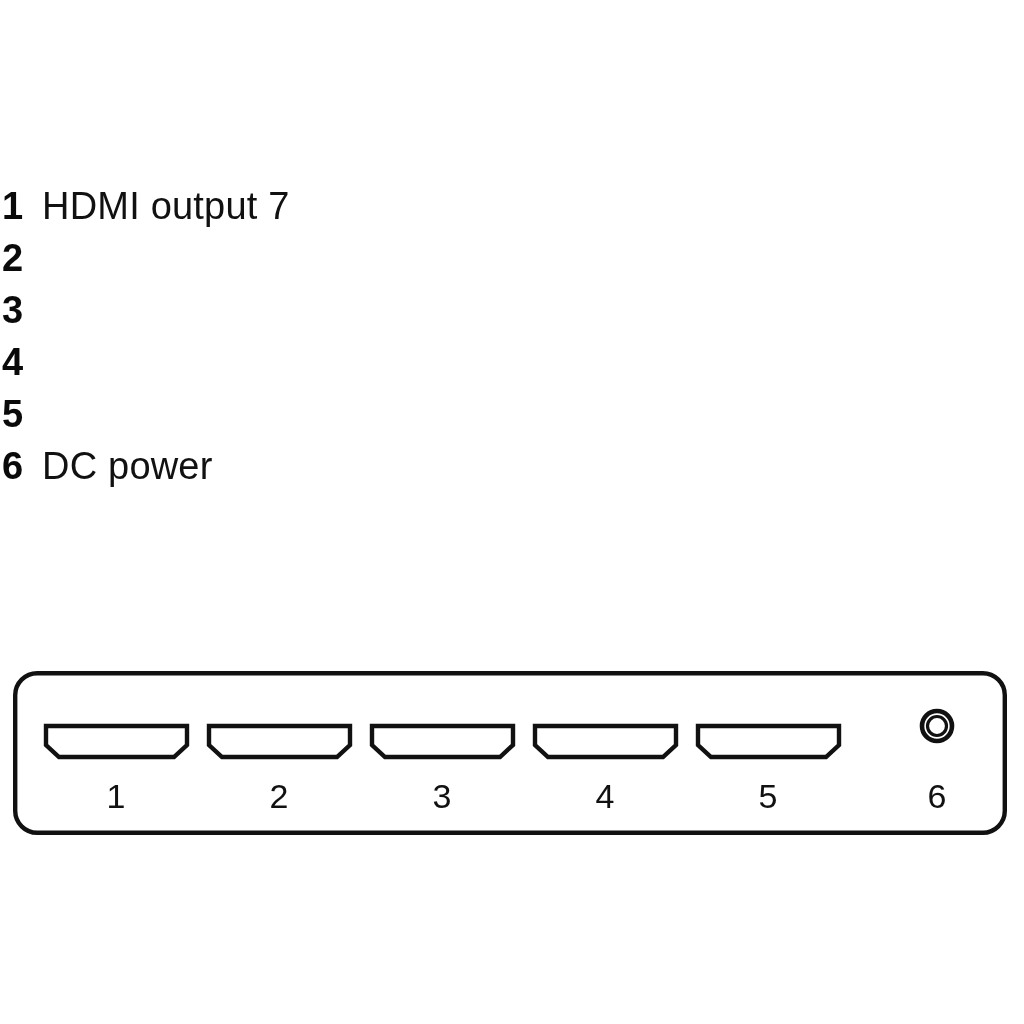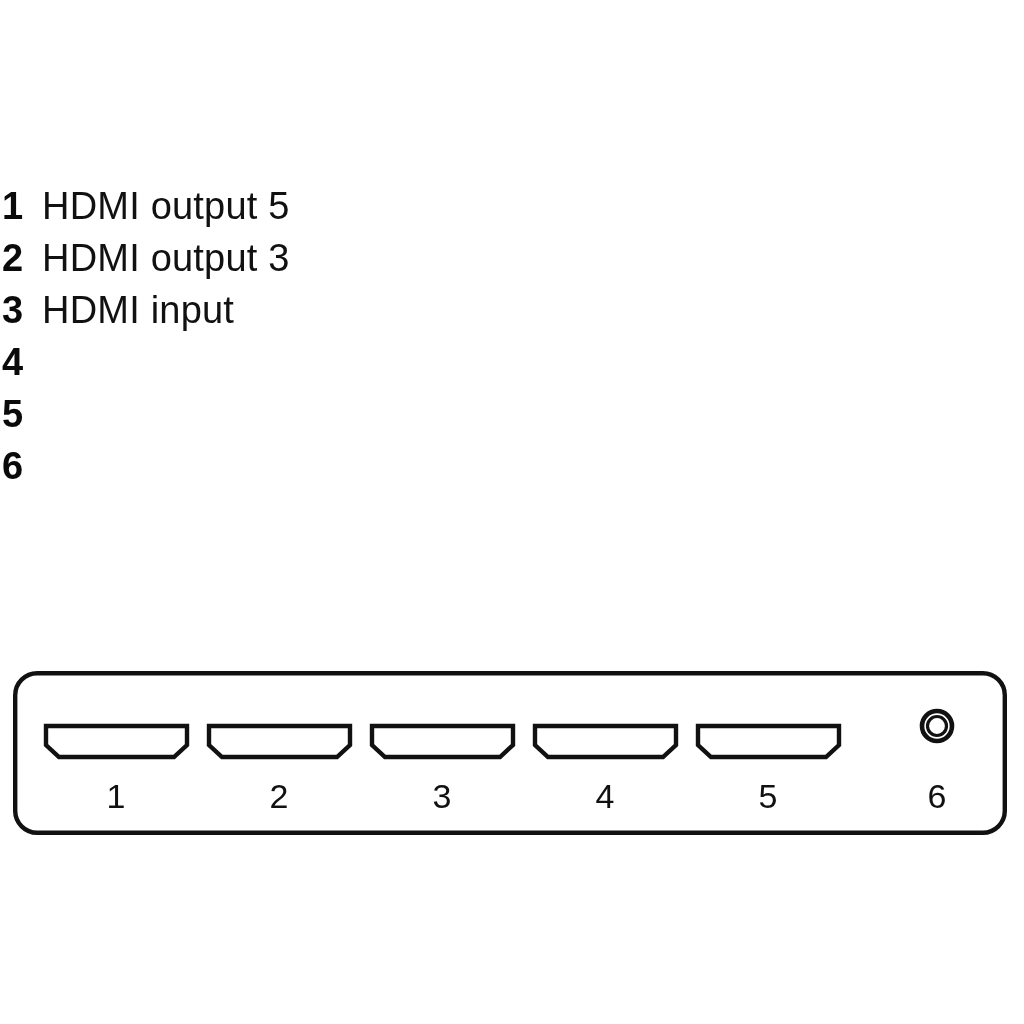--- a/index.html
+++ b/index.html
@@ -87,43 +87,42 @@
     text-anchor: middle;
   }
 </style>
 </head>
 <body>
 
 <div id="legend">
 
   <div class="legend-row">
     <span class="legend-num">1</span>
-    <span class="legend-label">HDMI output 5</span>
+    <span class="legend-label">HDMI output 7</span>
   </div>
 
   <div class="legend-row">
     <span class="legend-num">2</span>
-    <span class="legend-label">HDMI output 3</span>
   </div>
 
   <div class="legend-row">
     <span class="legend-num">3</span>
-    <span class="legend-label">HDMI input</span>
   </div>
 
   <div class="legend-row">
     <span class="legend-num">4</span>
   </div>
 
   <div class="legend-row">
     <span class="legend-num">5</span>
   </div>
 
   <div class="legend-row">
     <span class="legend-num">6</span>
+    <span class="legend-label">DC power</span>
   </div>
 
 </div>
 
 <div id="device">
   <svg width="1024" height="210" viewBox="0 0 1024 210" xmlns="http://www.w3.org/2000/svg">
 
     <rect class="panel-outline" x="15.2" y="23.2" width="989.6" height="159.6" rx="22" ry="22"></rect>
 
     <g>

